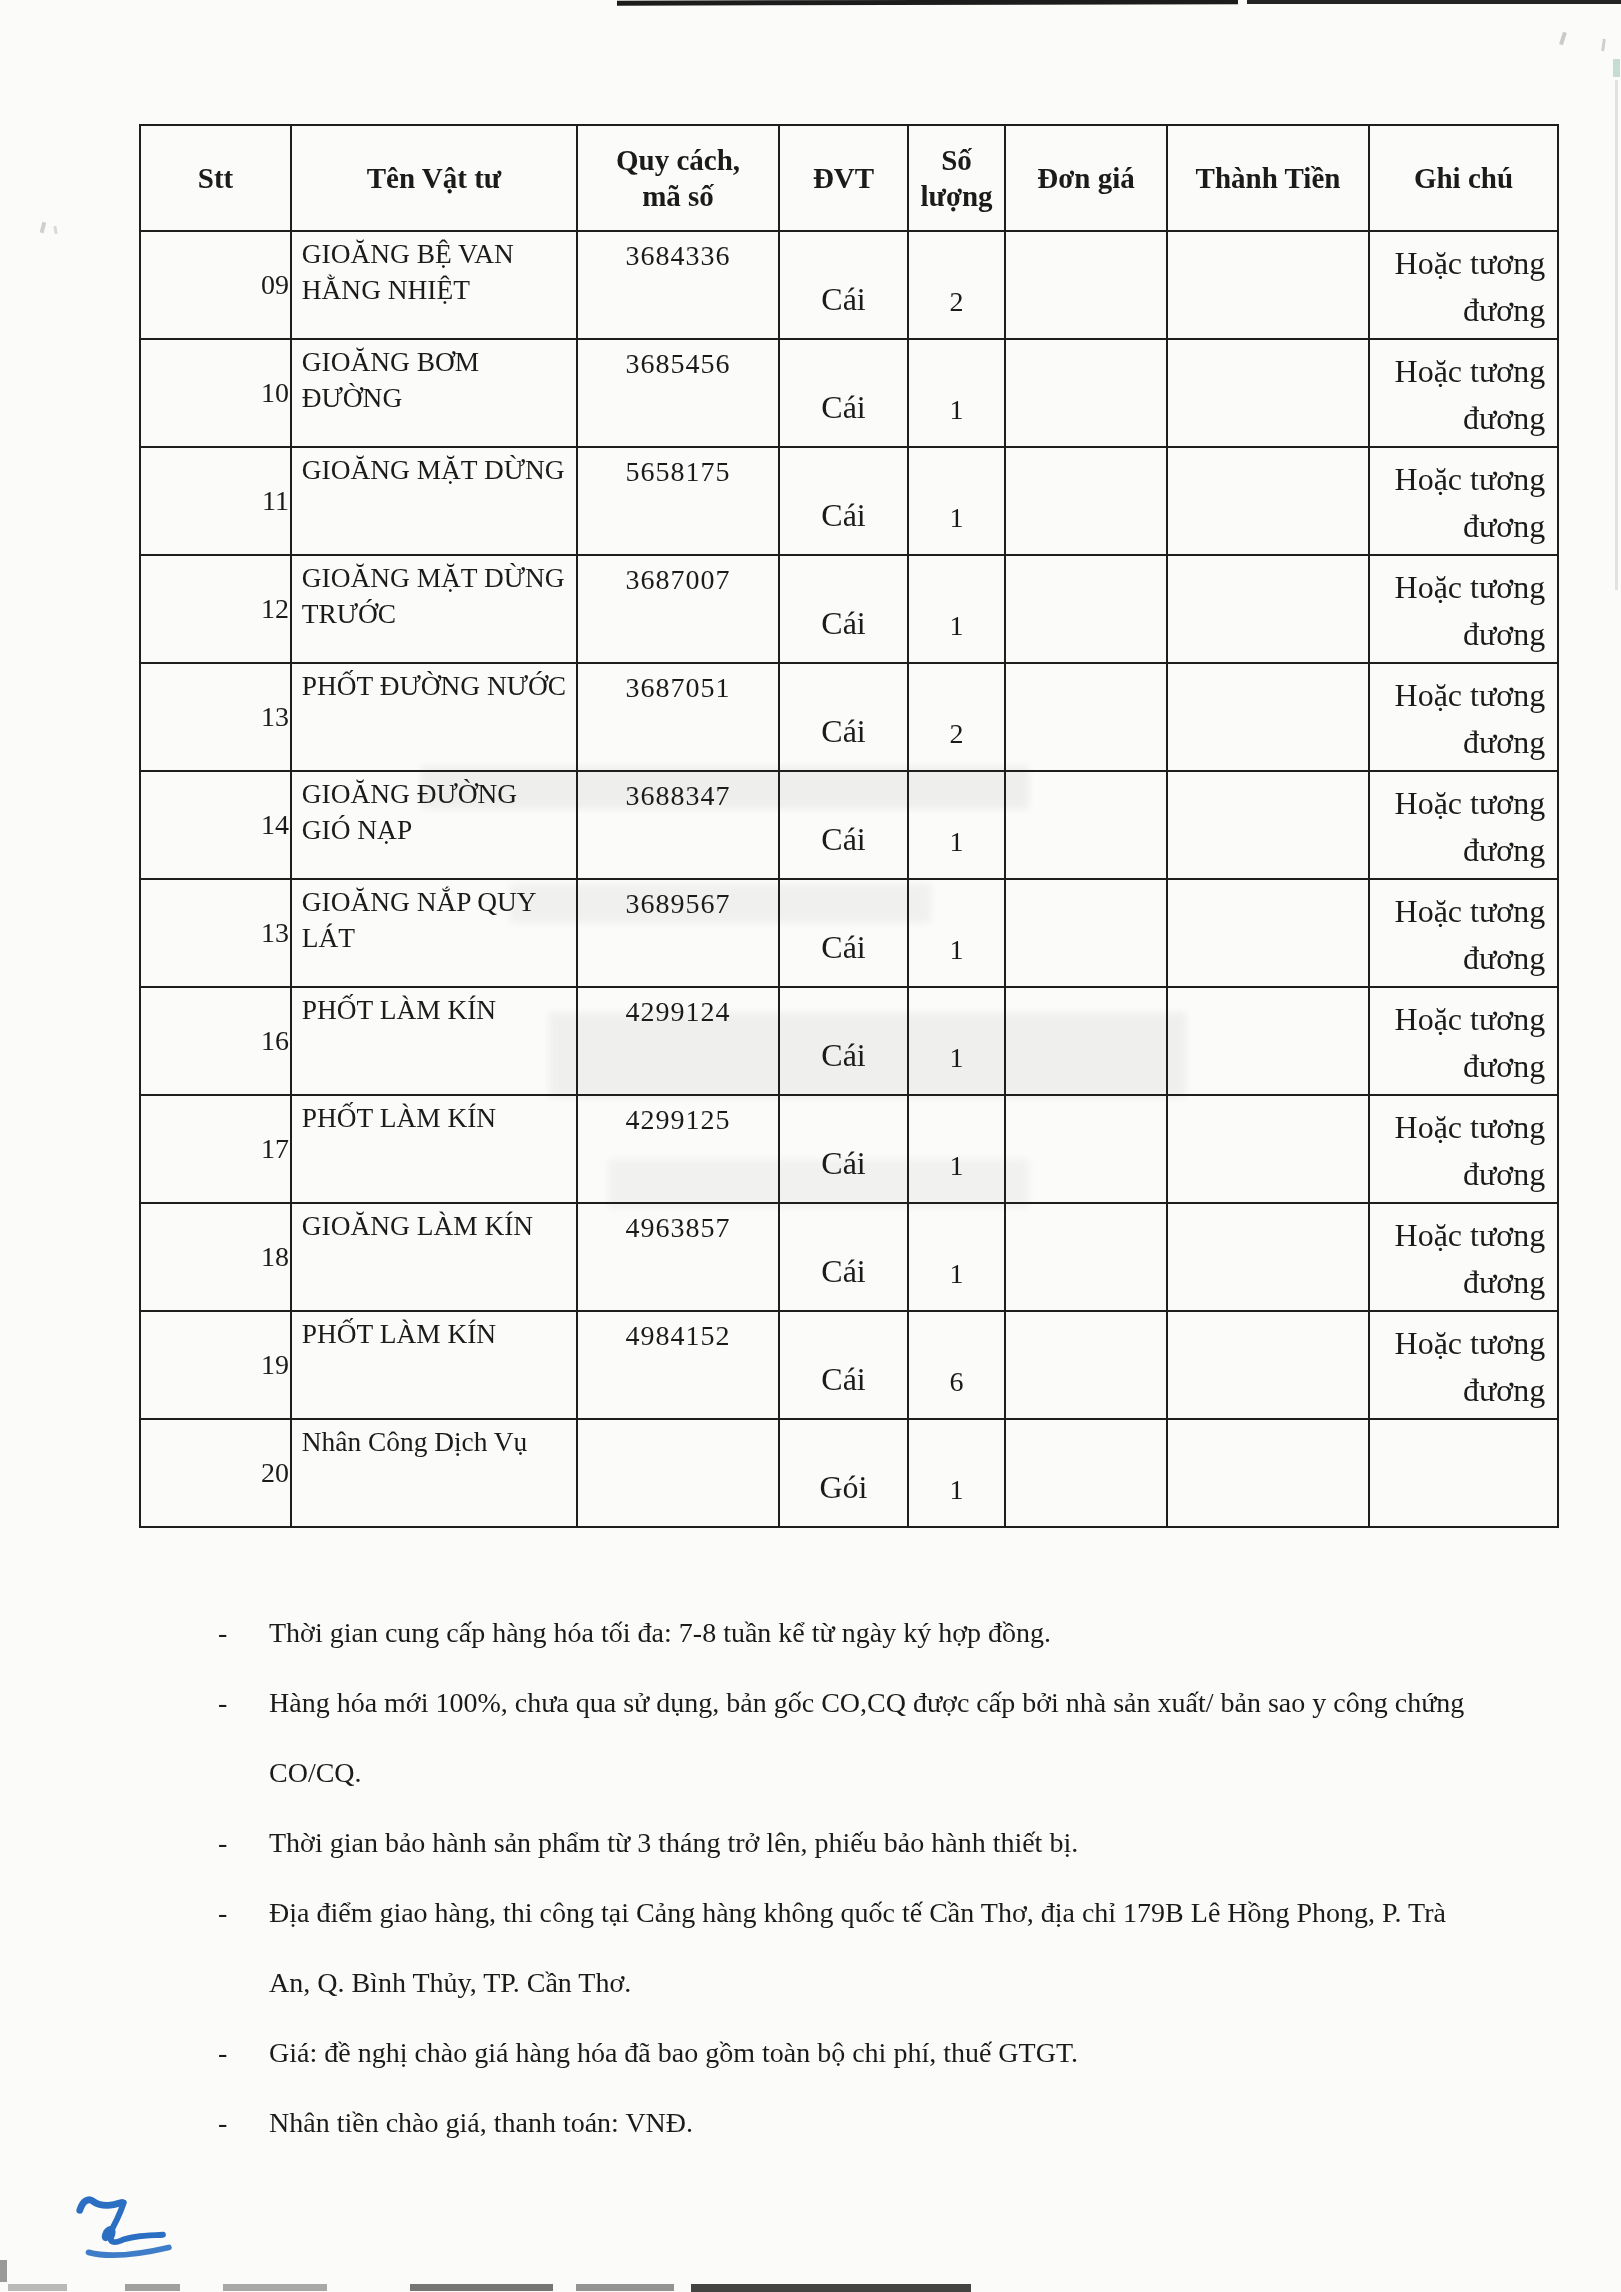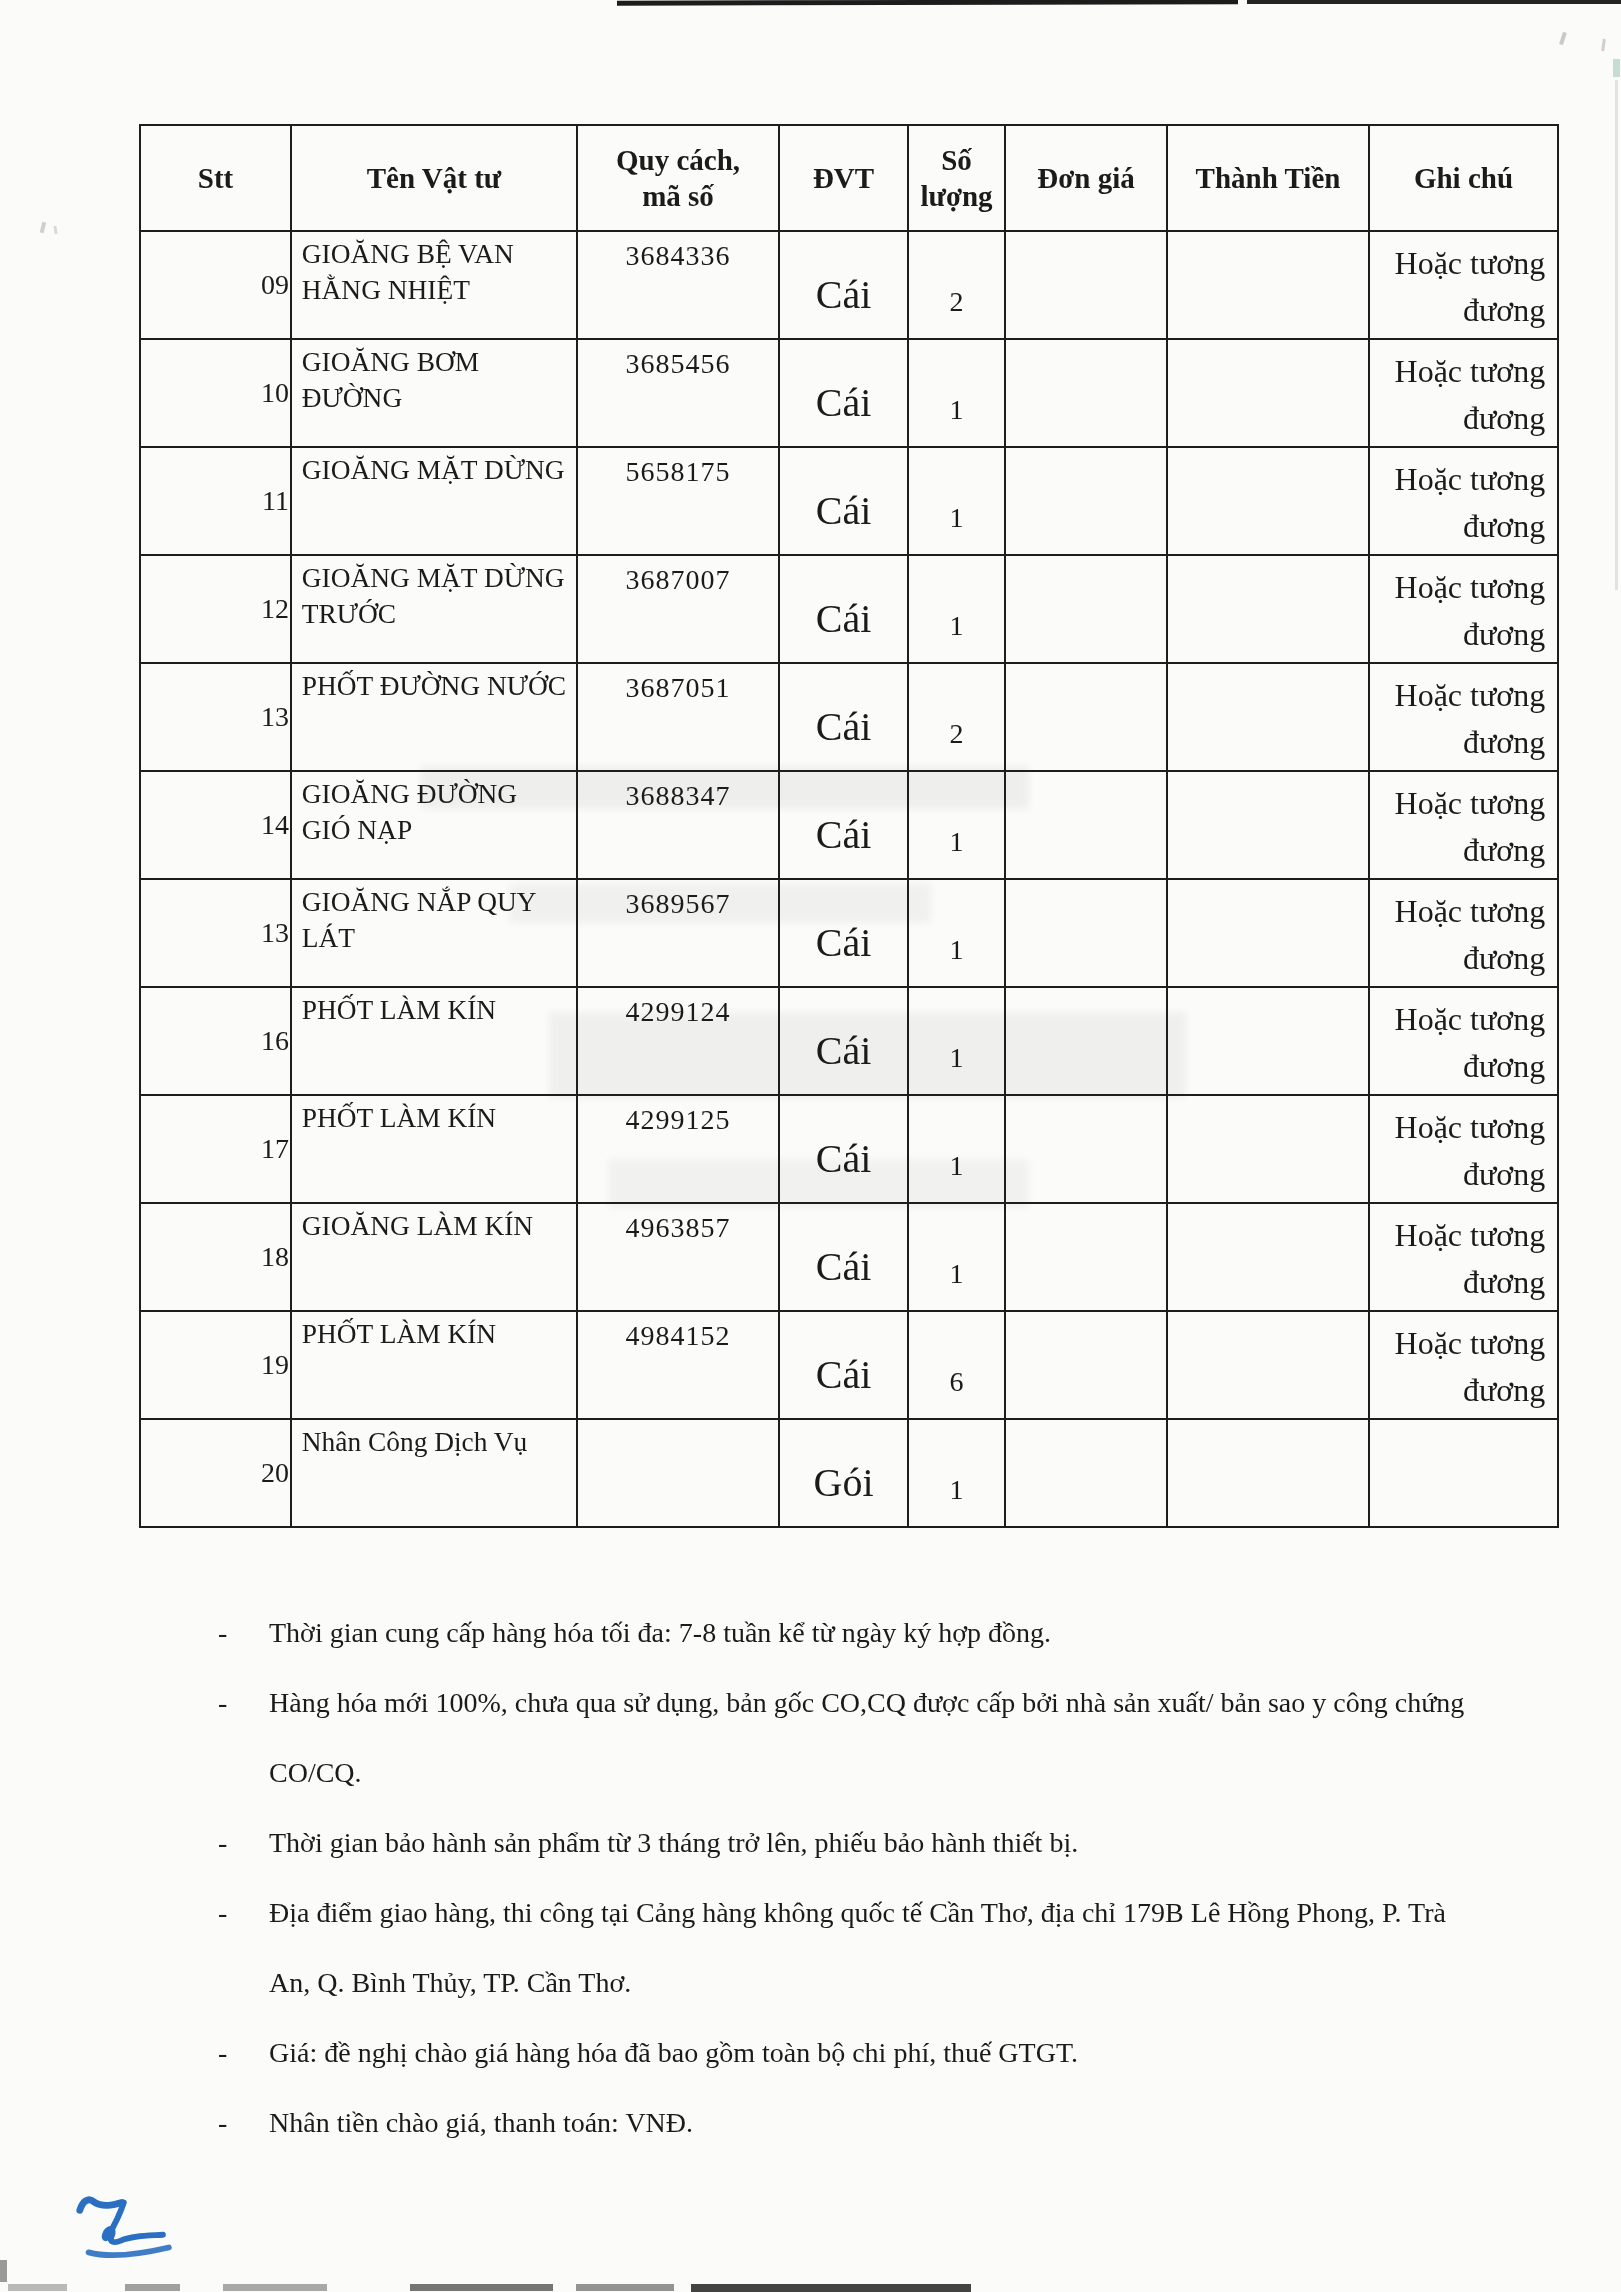--- a/index.html
+++ b/index.html
@@ -52,21 +52,21 @@
   .items tbody tr{height:108px;}
   .items th{
     font-size:29px;font-weight:bold;
     text-align:center;vertical-align:middle;
     white-space:pre-line;line-height:1.25;
     padding:0 3.9px;
   }
   td.c-stt{text-align:right;vertical-align:middle;font-size:28px;}
   td.c-name{vertical-align:top;padding:4.9px 5.9px 0 9.8px;font-size:27.4px;line-height:1.3;}
   td.c-code{vertical-align:top;text-align:center;padding-top:7.8px;font-size:28px;letter-spacing:1px;}
-  td.c-unit{text-align:center;vertical-align:bottom;padding-bottom:19.6px;font-size:40px;margin-top:36px;}
+  td.c-unit{text-align:center;vertical-align:bottom;padding-bottom:19.6px;font-size:32px;margin-top:36px;}
   td.c-qty{text-align:center;vertical-align:bottom;padding-bottom:19.6px;font-size:28px;}
   td.c-note{vertical-align:bottom;text-align:right;padding:0 11.8px 4.9px;font-size:32px;line-height:1.45;}
 
   
   .notes{
     position:absolute;left:218px;top:1598px;width:1274px;
     font-size:28px;
   }
   .note{display:flex;line-height:70px;}
   .note .dash{width:51px;flex:none;}

